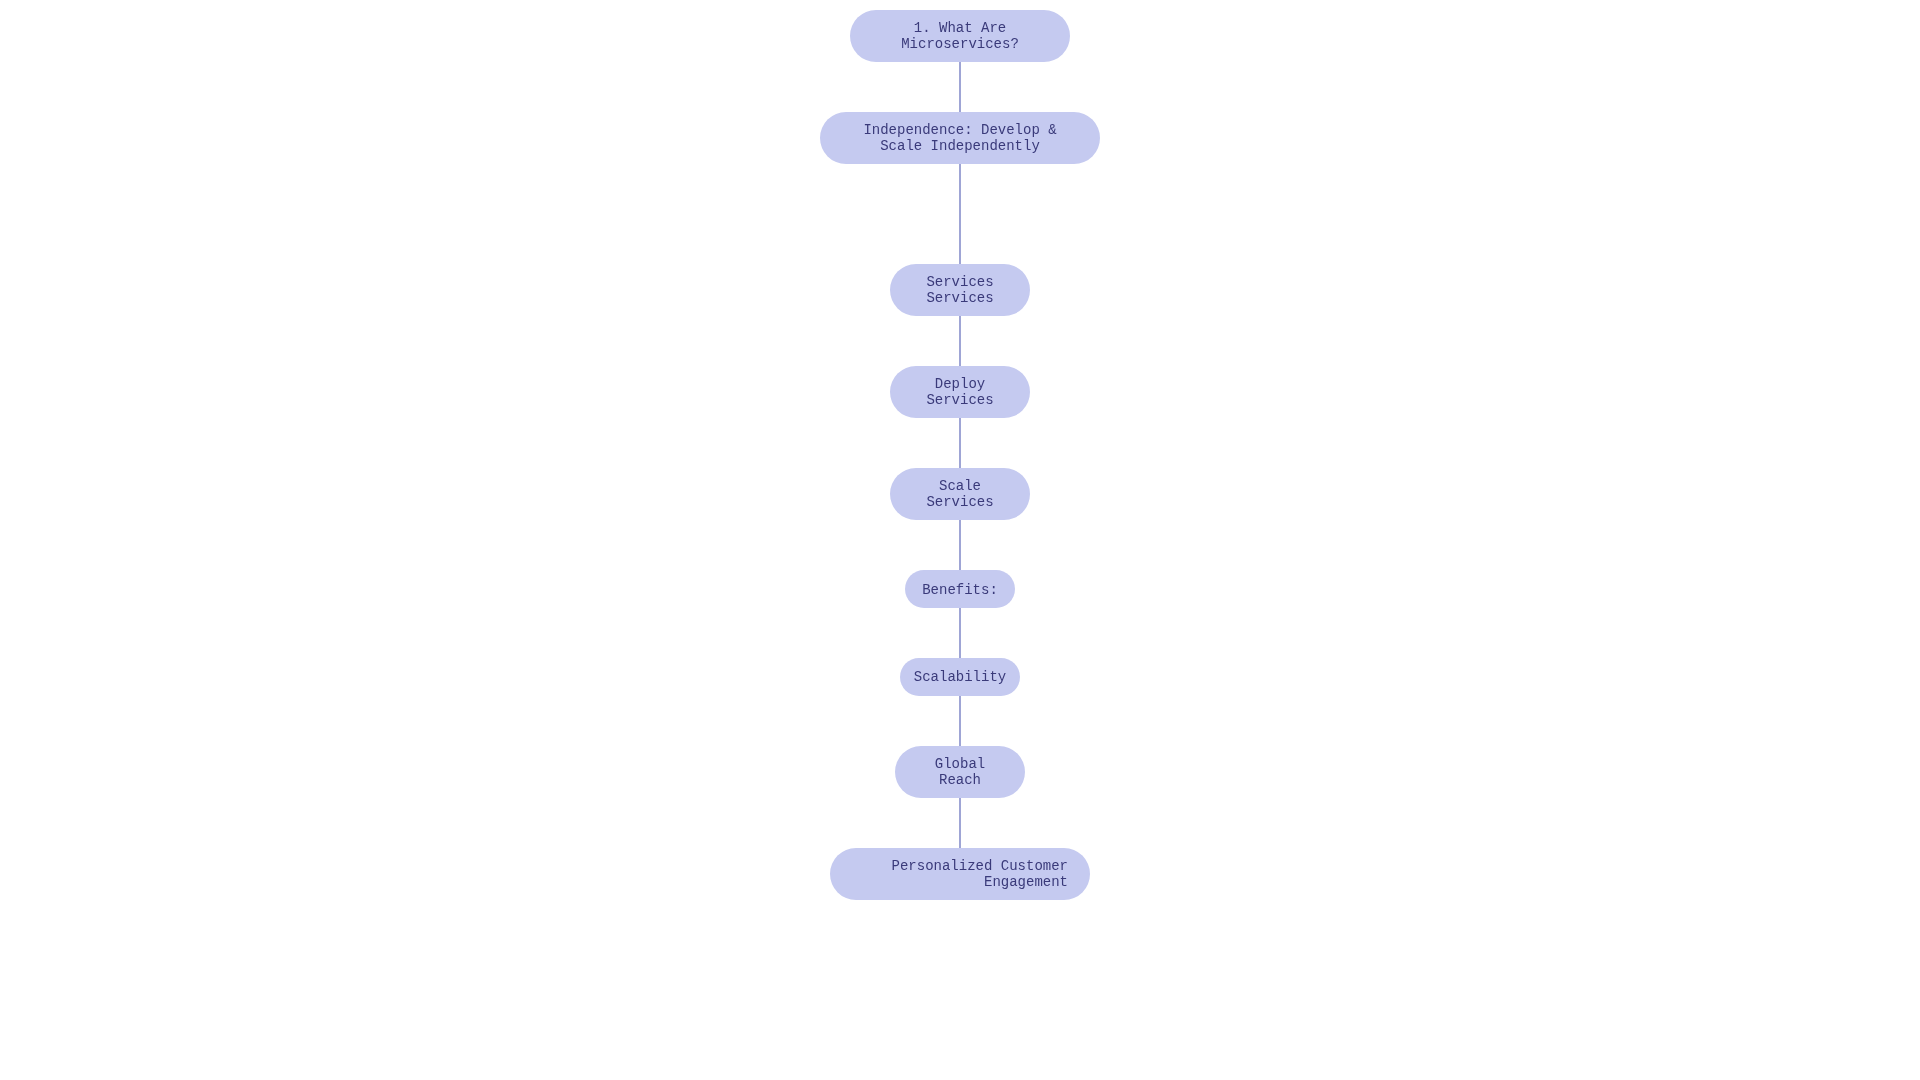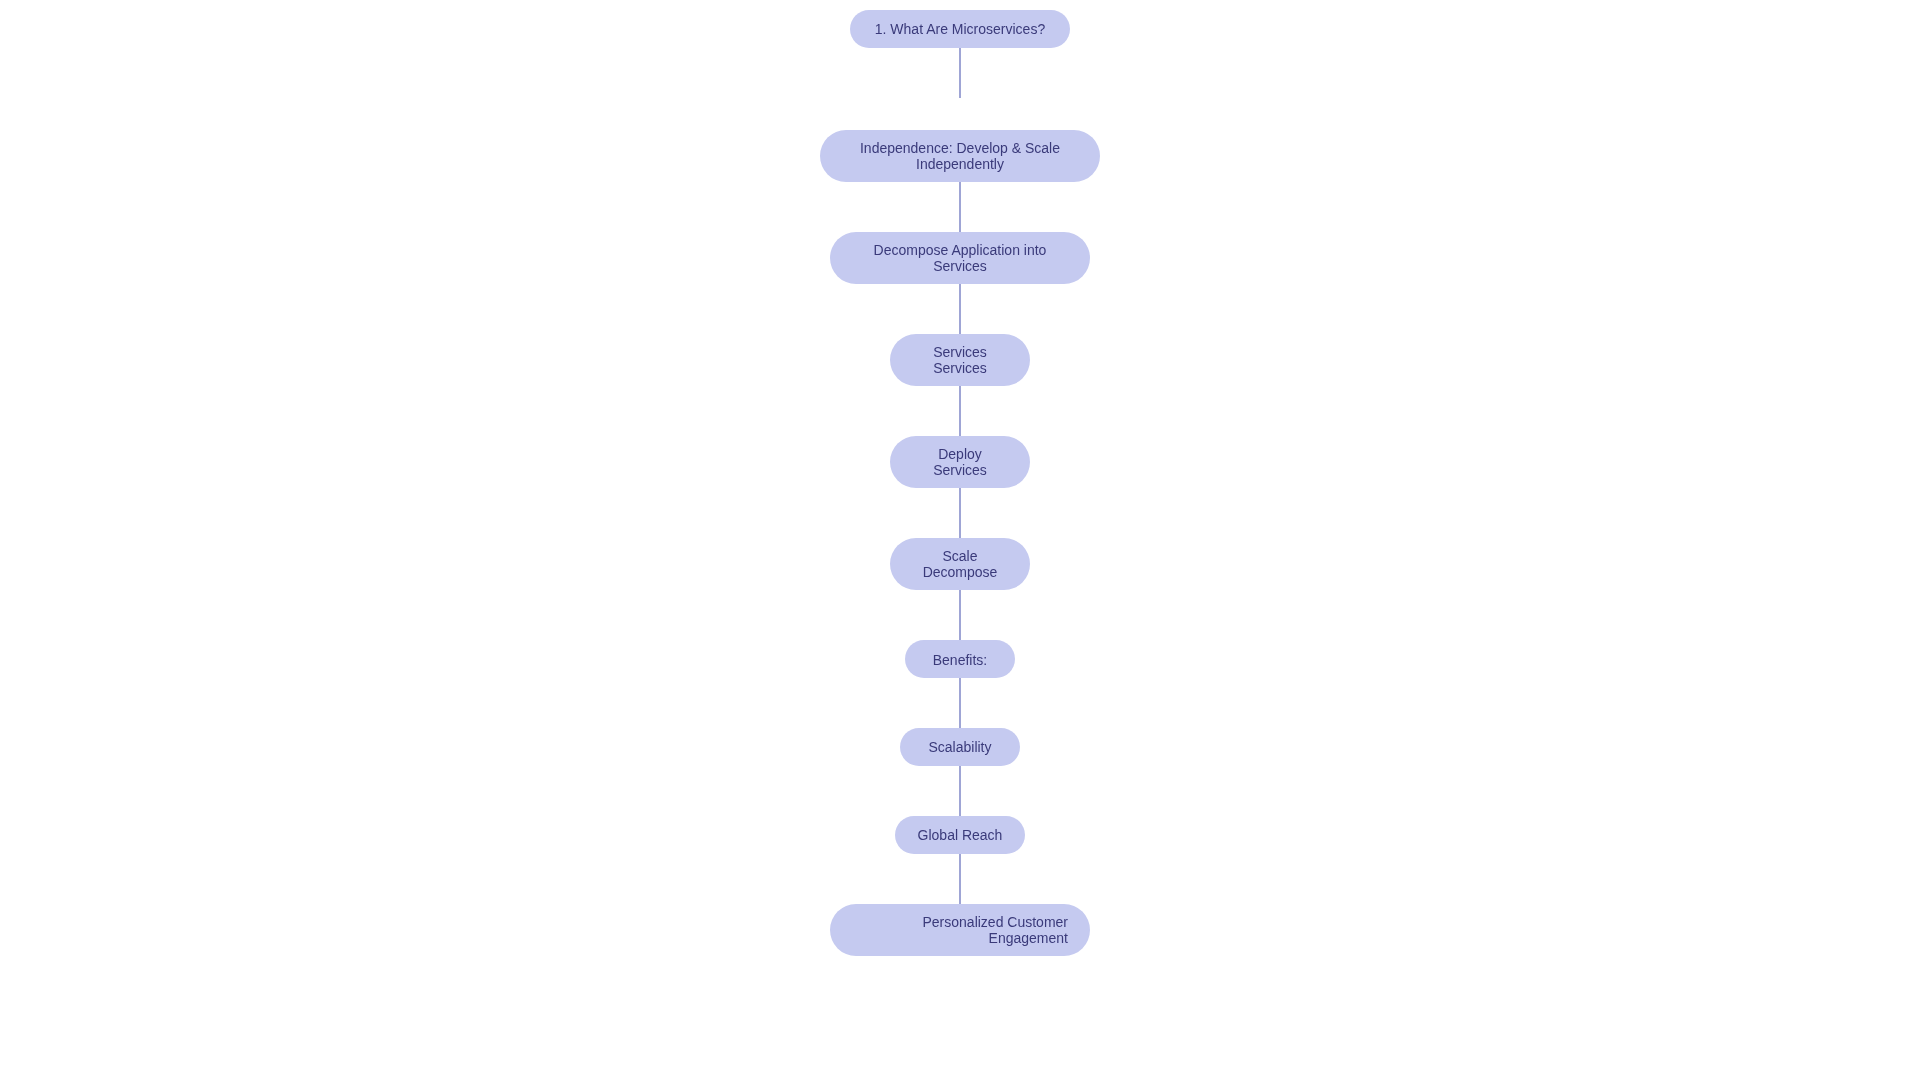--- a/index.html
+++ b/index.html
@@ -1,18 +1,19 @@
 <!DOCTYPE html>
 <html><head>
   <meta charset="utf-8">
   <style>
     * {
       margin: 0;
       padding: 0;
       box-sizing: border-box;
+      font-family: Liberation Mono, monospace;
     }
 
     body {
       background: #ffffff;
       font-family: -apple-system, BlinkMacSystemFont, 'Segoe UI', Arial, sans-serif;
       width: 1920px;
       height: 1080px;
       overflow: hidden;
       display: flex;
       justify-content: center;
@@ -56,46 +57,43 @@
 <body>
 
 <div class="diagram-container">
 
   <div class="node node-wide" style="width: 220px;">
     <span>1. What Are Microservices?</span>
   </div>
 
   <div class="connector"></div>
 
-  <div class="node node-wide" style="width: 280px; margin-top: 32px;">
+  <div class="node node-wide" style="width: 280px;">
     <span>Independence: Develop &amp; Scale Independently</span>
   </div>
 
   <div class="connector"></div>
 
-  <div class="node node-wide" style="width: 260px;">
-    <span>Decompose Application into Services</span>
-  </div>
 
   <div class="connector"></div>
 
   <div class="node" style="width: 140px;">
     <span>Services Services</span>
   </div>
 
   <div class="connector"></div>
 
   <div class="node" style="width: 140px;">
     <span>Deploy Services</span>
   </div>
 
   <div class="connector"></div>
 
   <div class="node" style="width: 140px;">
-    <span>Scale Decompose</span>
+    <span>Scale Services</span>
   </div>
 
   <div class="connector"></div>
 
   <div class="node" style="width: 110px; align-items: flex-end;">
     <span>Benefits:</span>
   </div>
 
   <div class="connector"></div>
 

